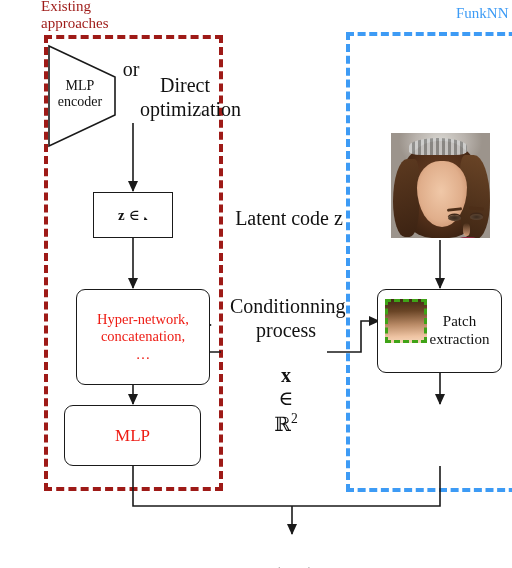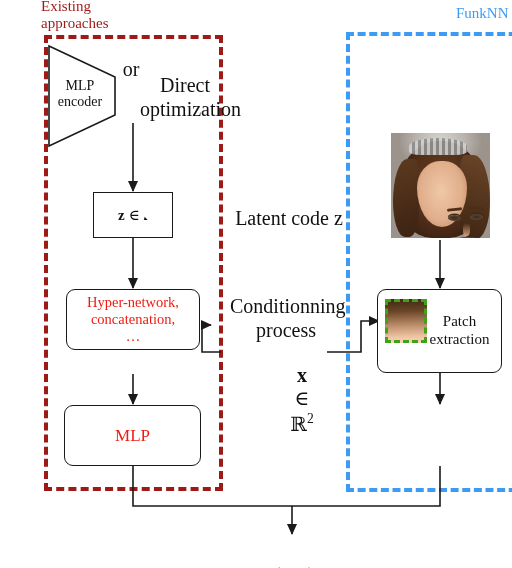--- a/index.html
+++ b/index.html
@@ -100,21 +100,21 @@
     font-size: 20px;
     color: #111;
     line-height: 1.18;
     white-space: pre-line;
     text-align: center;
   }
   .lbl-or       { left: 78px;  top: 58px;  width: 34px; }
   .lbl-direct   { left: 104px; top: 74px;  width: 90px; }
   .lbl-latent   { left: 197px; top: 207px; width: 112px; text-align: center; }
   .lbl-cond     { left: 194px; top: 295px; width: 112px; }
-  .lbl-xr2      { left: 210px; top: 340px; width: 112px; }
+  .lbl-xr2      { left: 194px; top: 340px; width: 112px; }
   .lbl-lowres   { left: 326px; top: 85px;  width: 164px; }
   .lbl-output   { left: 196px; top: 540px; width: 114px; }
 
   
   .mathbf { font-weight: bold; font-style: normal; }
   .mathcal { font-family: "DejaVu Serif", serif; font-style: italic; }
   .mathit { font-style: italic; }
   .sup { font-size: 0.68em; vertical-align: super; }
 
   
@@ -266,21 +266,21 @@
 optimization</div>
 
   <div class="nodebox" style="left:57px; top:192px; width:80px; height:46px;">
     <span>
       <span class="mathbf">z</span>
       <span>∈</span>
       <span class="mathcal">𝅋</span>
     </span>
   </div>
 
-  <div class="nodebox rounded multiline text-red" style="left:30px; top:289px; width:134px; height:61px; font-size:14.5px;">
+  <div class="nodebox rounded multiline text-red" style="left:40px; top:289px; width:134px; height:96px; font-size:14.5px;">
     <span>Hyper-network,
 concatenation,
 …</span>
   </div>
 
   <div class="nodebox rounded text-red" style="left:28px; top:405px; width:137px; height:61px; font-size:17px;">
     <span>MLP</span>
   </div>
 
   <div class="plainlabel lbl-latent">Latent code z</div>

